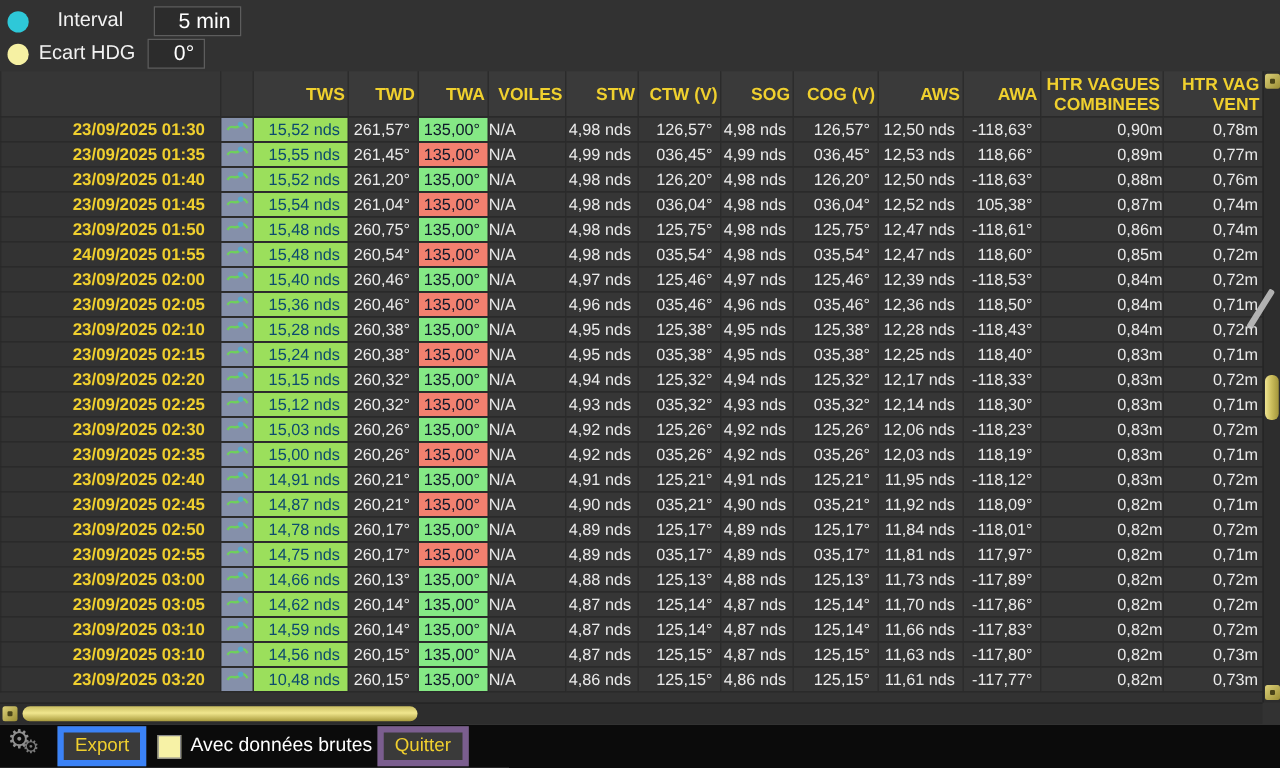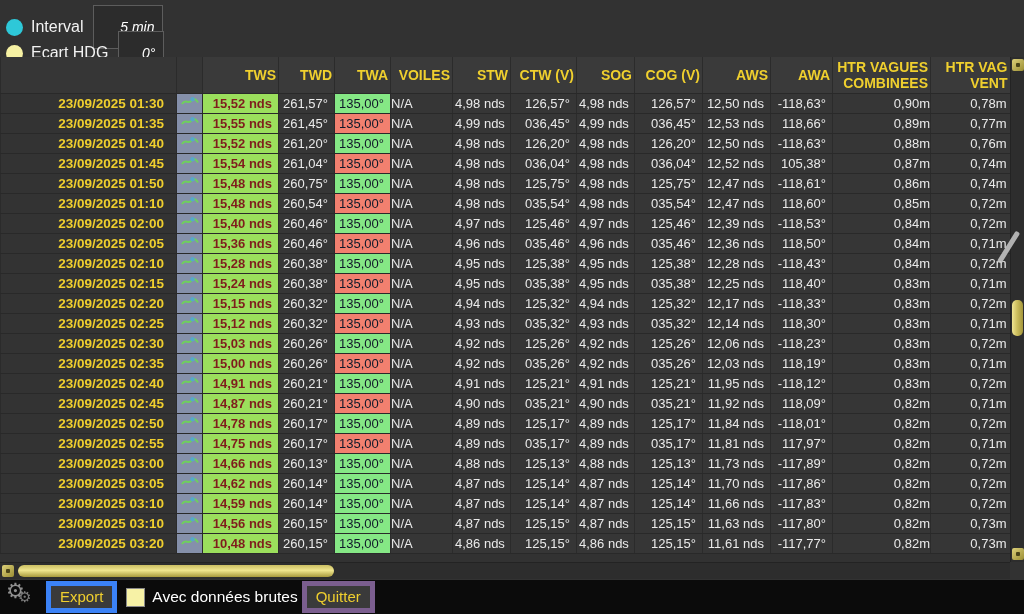--- a/index.html
+++ b/index.html
@@ -1,45 +1,45 @@
 <!DOCTYPE html>
 <html><head>
 <meta charset="utf-8">
 <style>
   html,body{margin:0;padding:0;width:1024px;height:614px;background:#323232;
     font-family:"Liberation Sans",sans-serif;overflow:hidden;position:relative;}
 
   
   .controls{position:absolute;top:0;left:0;width:1024px;height:57px;}
   .ctrl-row{position:absolute;left:6px;display:flex;align-items:center;}
-  .ctrl-row.r1{top:5px;}
+  .ctrl-row.r1{top:5px;gap:15px;}
   .ctrl-row.r2{top:31px;}
   .dot{width:17px;height:17px;border-radius:50%;flex:0 0 auto;}
   .dot.cyan{background:#2ec8d8;}
   .dot.paleyellow{background:#f6f1a3;}
   .ctrl-label{color:#f2f2f2;font-size:16px;margin-left:8px;}
   .ctrl-input{margin-left:10px;background:#2c2c2c;border:1px solid #5d5d5d;color:#ffffff;
-    font-size:14px;text-align:right;padding:11px 8px;min-width:28px;line-height:20px;font-style:italic;}
+    font-size:17px;text-align:right;padding:1px 8px;min-width:28px;line-height:20px;}
   .ctrl-input.interval{min-width:52px;}
 
   
   .table-wrap{position:absolute;top:57px;left:0;width:1010px;}
   table{border-collapse:collapse;table-layout:fixed;width:1010px;}
   th,td{border-bottom:1px solid #292929;border-left:1px solid #2b2b2b;
     overflow:hidden;white-space:nowrap;box-sizing:border-box;}
   th{height:36px;background:#3a3a3a;color:#f0d02e;font-size:14px;font-weight:bold;
     text-align:right;padding:0 2px;line-height:16px;}
   th.htr_combinees,th.htr_vent{white-space:normal;}
   th.htr_vent{text-align:right;padding-right:3px;}
   th.time,th.icon{background:#363636;}
   td{height:19.35px;line-height:19px;font-size:13px;color:#eaeaea;background:#363636;
     text-align:right;padding:0 6px 0 2px;}
   td.time{color:#f0cf2e;font-weight:bold;font-size:13.5px;padding-right:12px;background:#333333;}
   td.icon{background:#8590aa;padding:0;text-align:center;}
-  td.tws{background:#9bdf5c;color:#7f1d1d;font-weight:bold;}
+  td.tws{background:#9bdf5c;color:#0c4a6e;font-weight:normal;}
   td.twa{color:#0f172a;}
   td.twa.green{background:#85e885;}
   td.twa.red{background:#f2806f;}
   td.voiles{text-align:left;padding:0;}
   td.htr_combinees{text-align:right;padding:0;}
   td.htr_vent{padding-right:4px;}
 
   
   .vscroll{position:absolute;left:1010px;top:57px;width:14px;height:505px;background:#2d2d2d;
     border-left:1px solid #232323;box-sizing:border-box;}
@@ -215,21 +215,21 @@
           <td class="stw">4,98 nds</td>
           <td class="ctw">125,75°</td>
           <td class="sog">4,98 nds</td>
           <td class="cog">125,75°</td>
           <td class="aws">12,47 nds</td>
           <td class="awa">-118,61°</td>
           <td class="htr_combinees">0,86m</td>
           <td class="htr_vent">0,74m</td>
         </tr>
         <tr>
-          <td class="time">23/09/2025 01:10</td>
+          <td class="time">24/09/2025 01:55</td>
           <td class="icon"><svg width="18" height="13" viewBox="0 0 18 13">
               <path d="M1 9 C4 3.5, 7 9, 10 6 S15 4, 17 7.5" stroke="#6fcf5e" stroke-width="2" fill="none"></path>
               <circle cx="11.5" cy="4.3" r="2.2" fill="#58a8c9"></circle>
             </svg></td>
           <td class="tws">15,48 nds</td>
           <td class="twd">260,54°</td>
           <td class="twa red">135,00°</td>
           <td class="voiles">N/A</td>
           <td class="stw">4,98 nds</td>
           <td class="ctw">035,54°</td>

